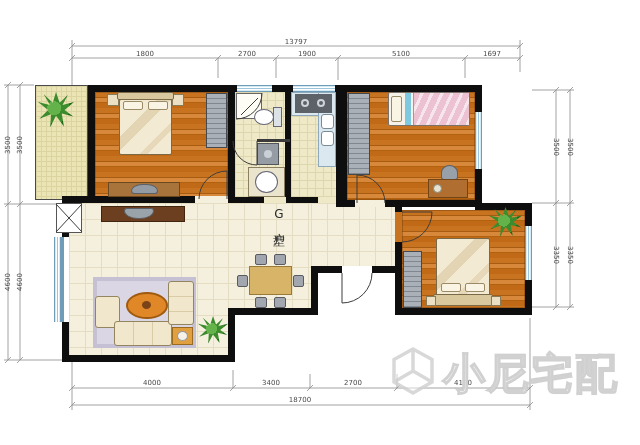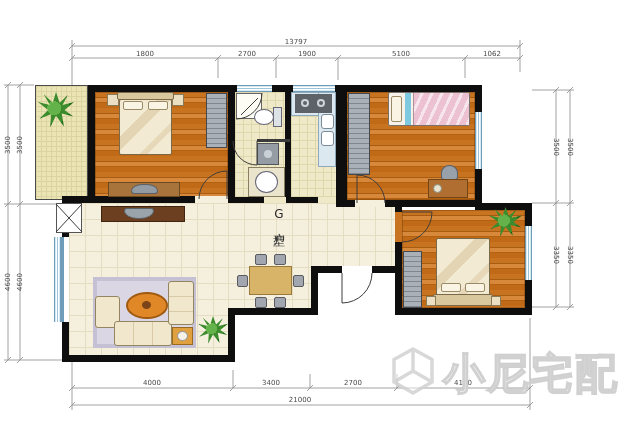--- a/index.html
+++ b/index.html
@@ -78,27 +78,27 @@
       <path d="M262 93 A26 26 0 0 1 236 119 M258 98 L241 115"></path>
       <path d="M56 204 L82 232 M82 204 L56 232"></path>
     </g>
   </svg>
 
   <div class="dim" style="left:276px;top:38px;z-index:5">13797</div>
   <div class="dim" style="left:125px;top:50px;z-index:5">1800</div>
   <div class="dim" style="left:227px;top:50px;z-index:5">2700</div>
   <div class="dim" style="left:287px;top:50px;z-index:5">1900</div>
   <div class="dim" style="left:381px;top:50px;z-index:5">5100</div>
-  <div class="dim" style="left:472px;top:50px;z-index:5">1062</div>
+  <div class="dim" style="left:472px;top:50px;z-index:5">1697</div>
 
   <div class="dim" style="left:132px;top:379px;z-index:5">4000</div>
   <div class="dim" style="left:251px;top:379px;z-index:5">3400</div>
   <div class="dim" style="left:333px;top:379px;z-index:5">2700</div>
   <div class="dim" style="left:443px;top:379px;z-index:5">4100</div>
-  <div class="dim" style="left:280px;top:396px;z-index:5">21000</div>
+  <div class="dim" style="left:280px;top:396px;z-index:5">18700</div>
 
   <div class="dimv rotl" style="left:-7px;top:141px;z-index:5">3500</div>
   <div class="dimv rotl" style="left:5px;top:141px;z-index:5">3500</div>
   <div class="dimv rotl" style="left:-7px;top:278px;z-index:5">4600</div>
   <div class="dimv rotl" style="left:5px;top:278px;z-index:5">4600</div>
 
   <div class="dimv rotr" style="left:541px;top:143px;z-index:5">3500</div>
   <div class="dimv rotr" style="left:555px;top:143px;z-index:5">3500</div>
   <div class="dimv rotr" style="left:541px;top:251px;z-index:5">3350</div>
   <div class="dimv rotr" style="left:555px;top:251px;z-index:5">3350</div>

